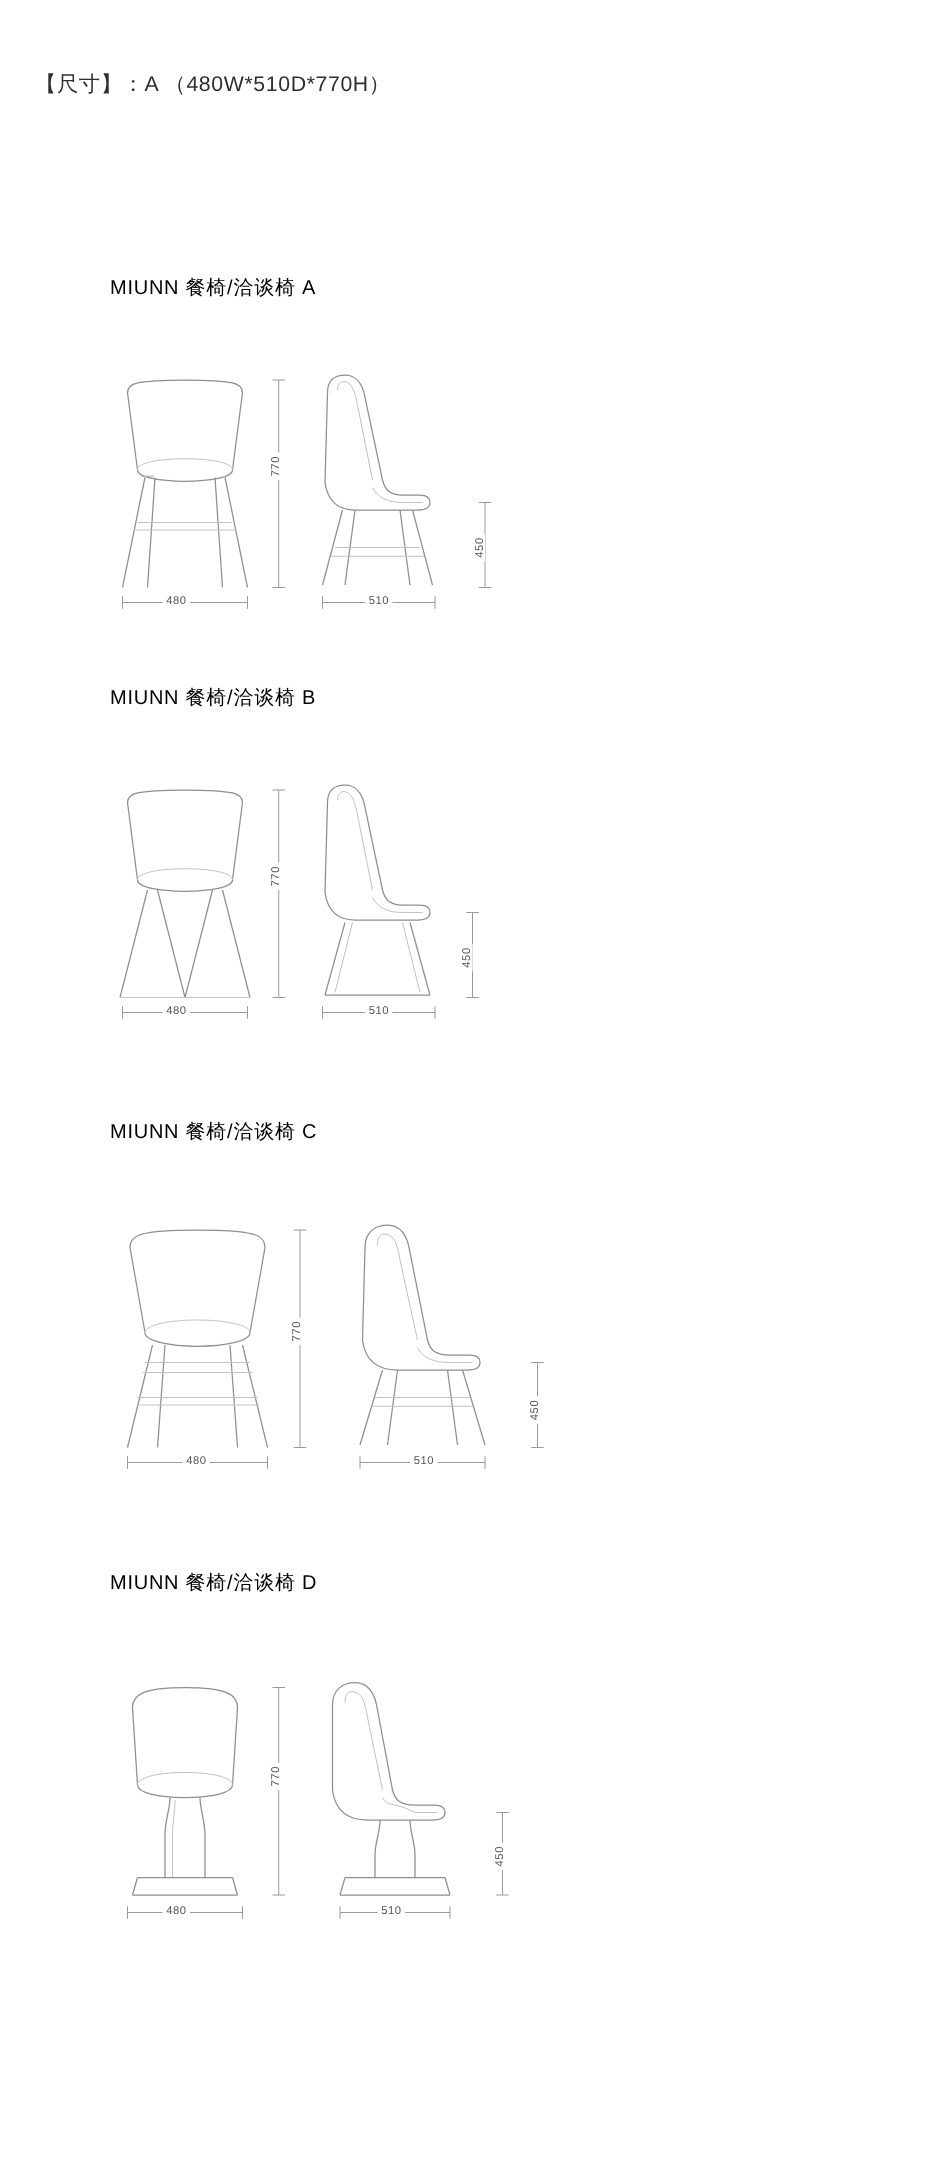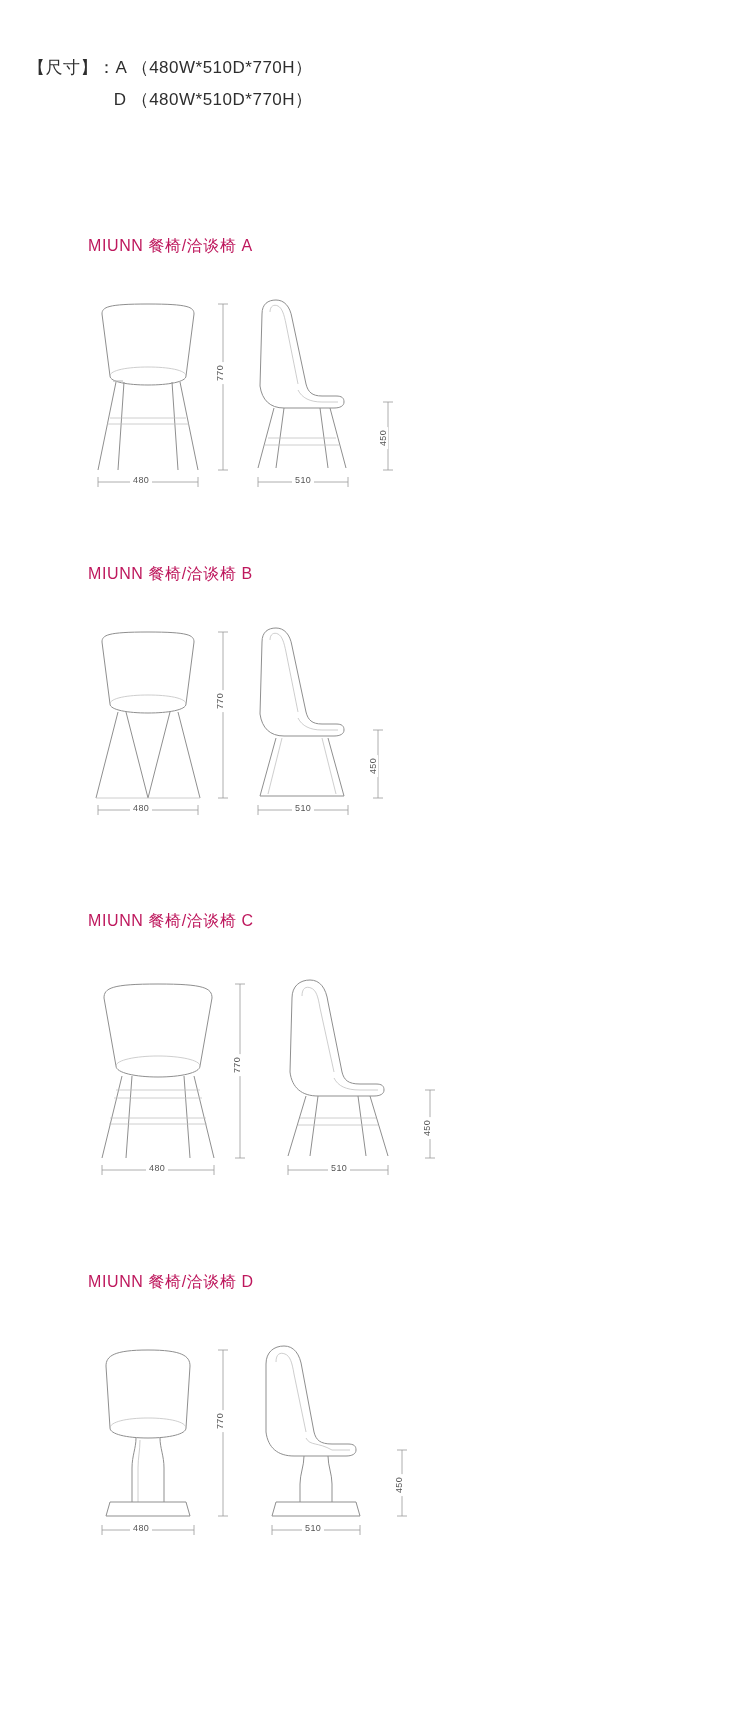--- a/index.html
+++ b/index.html
@@ -21,39 +21,38 @@
     position: absolute;
     top: 52px;
     left: 28px;
     font-size: 17px;
     line-height: 32px;
     color: #2e2e2e;
     letter-spacing: 0.5px;
   }
   .spec-line {
     white-space: pre;
-    text-align: right;
   }
   .spec-line .spec-indent {
     display: inline-block;
     width: 56px;
   }
 
   
   .section {
     position: absolute;
     left: 0;
     width: 750px;
   }
   .section-title {
     position: absolute;
     left: 88px;
-    top: 16px;
+    top: 0;
     font-size: 16px;
-    color: #be185d;
+    color: #000000;
     letter-spacing: 0.6px;
     white-space: nowrap;
   }
   .drawings {
     position: absolute;
     top: 38px;
     left: 0;
     width: 748px;
     height: 220px;
   }
@@ -81,21 +80,20 @@
   .dimlabel.vert {
     transform: rotate(-90deg);
     transform-origin: center center;
   }
 </style>
 </head>
 <body>
 
 <div class="spec-block">
   <div class="spec-line"><span>【尺寸】：</span><span>A</span> <span>（480W*510D*770H）</span></div>
-  <div class="spec-line"><span class="spec-indent"></span><span>D</span> <span>（480W*510D*770H）</span></div>
 </div>
 
 <div class="section" style="top:220px;">
   <div class="section-title">MIUNN 餐椅/洽谈椅 A</div>
   <div class="drawings">
 
     <div class="view" style="left:88px; top:40px;">
       <svg width="120" height="180" viewBox="0 0 120 180">
         <path class="ln" d="M14,16 C14,9 20,6 60,6 C100,6 106,9 106,16 L98,78 C98,84 80,87 60,87 C40,87 22,84 22,78 Z"></path>
         <path class="ln-thin" d="M22,78 C22,72 40,69 60,69 C80,69 98,72 98,78"></path>

